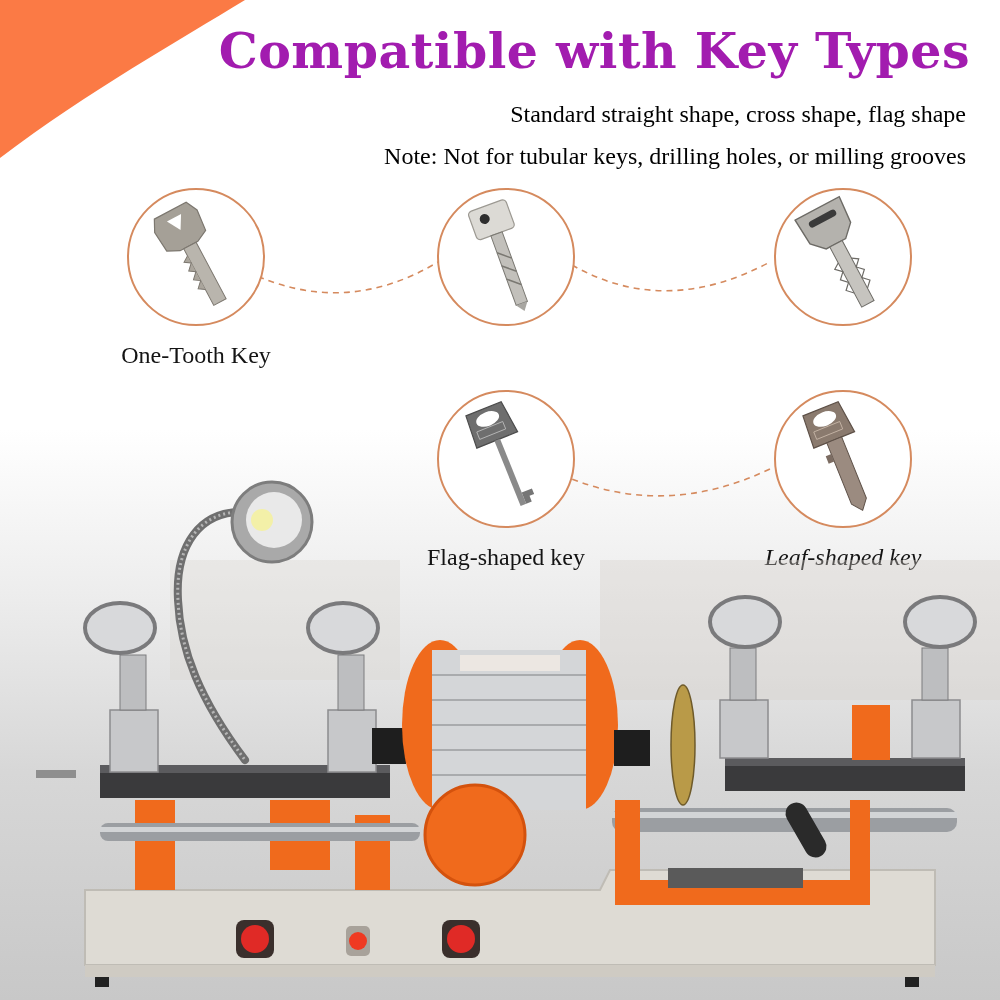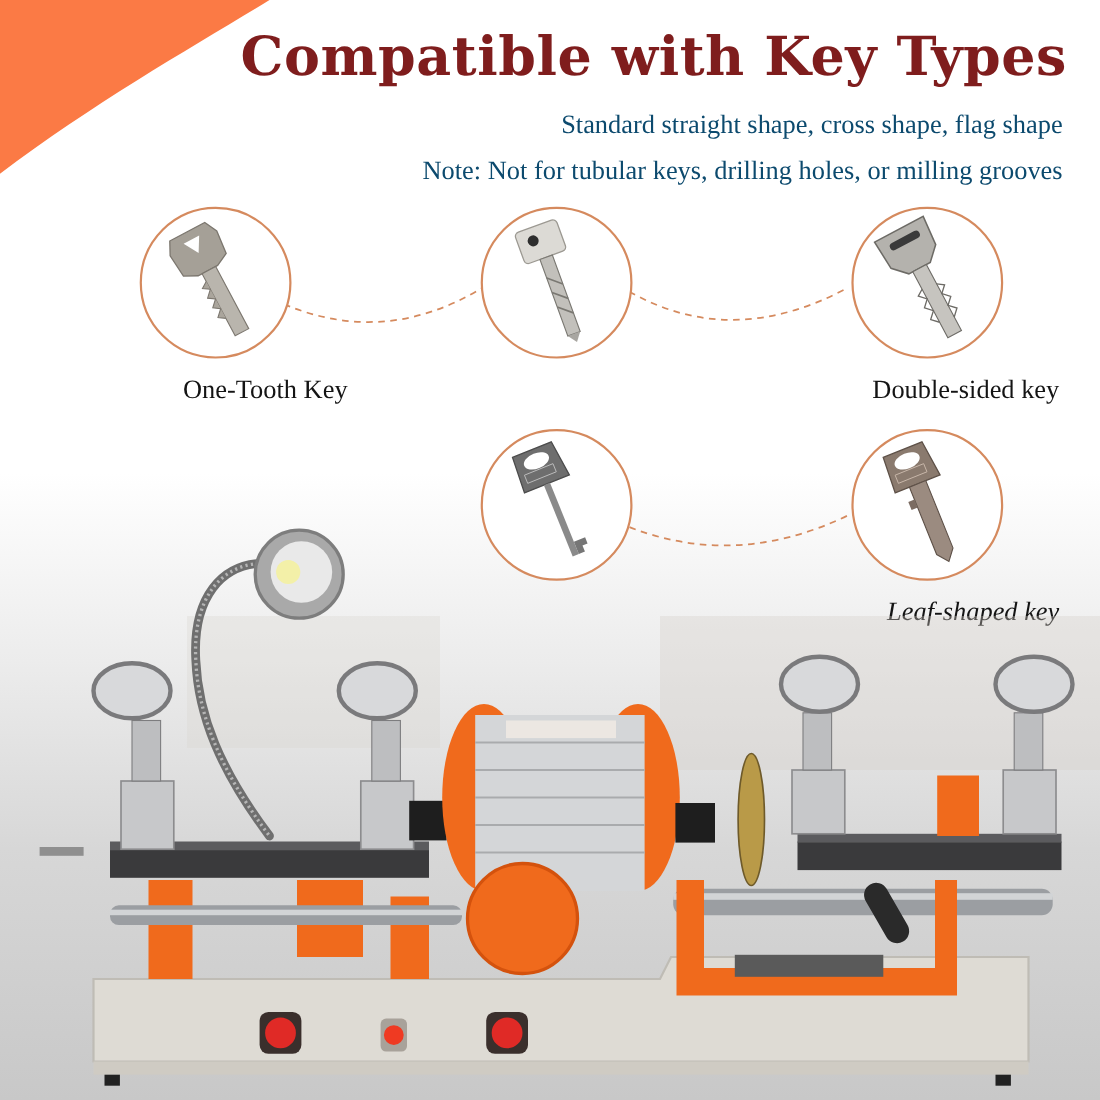--- a/index.html
+++ b/index.html
@@ -1,26 +1,26 @@
 <!DOCTYPE html>
 <html><head>
 <meta charset="utf-8">
 <style>
   html,body{margin:0;padding:0;}
   body{width:1000px;height:1000px;position:relative;overflow:hidden;background:#ffffff;font-family:"DejaVu Serif",serif;}
   .bg-fade{position:absolute;left:0;top:430px;width:1000px;height:570px;
     background:linear-gradient(180deg,rgba(255,255,255,1) 0%,rgba(236,236,236,1) 30%,rgba(215,215,215,1) 60%,rgba(200,200,200,1) 100%);}
   .corner{position:absolute;left:0;top:0;width:260px;height:170px;}
   .title{position:absolute;right:30px;top:22px;margin:0;font-family:"DejaVu Serif",serif;font-weight:bold;
-    font-size:49px;color:#7f1d1d;letter-spacing:0.5px;white-space:nowrap;}
-  .subtitle{position:absolute;right:34px;font-family:"Liberation Serif",serif;font-size:24px;color:#0c4a6e;white-space:nowrap;}
+    font-size:49px;color:#a21caf;letter-spacing:0.5px;white-space:nowrap;}
+  .subtitle{position:absolute;right:34px;font-family:"Liberation Serif",serif;font-size:24px;color:#000000;white-space:nowrap;}
   .sub1{top:101px;}
   .sub2{top:143px;text-align:center;}
   .connector{position:absolute;left:0;top:0;width:1000px;height:600px;pointer-events:none;}
-  .key-item{position:absolute;width:240px;text-align:right;}
+  .key-item{position:absolute;width:240px;text-align:center;}
   .key-circle{width:134px;height:134px;border:2px solid #d58a5e;border-radius:50%;margin:0 auto;background:#fff;position:relative;overflow:hidden;}
   .key-circle svg{position:absolute;left:0;top:0;}
   .key-label{font-family:"Liberation Serif",serif;font-size:24px;color:#141414;margin-top:16px;white-space:nowrap;}
   .machine{position:absolute;left:0;top:470px;width:1000px;height:530px;}
 </style>
 </head>
 <body>
 
 <div class="bg-fade"></div>
 
@@ -73,35 +73,35 @@
     <svg width="134" height="134" viewBox="0 0 134 134">
       <g transform="rotate(-28 67 67)">
         <path d="M42,12 L92,12 L90,40 L78,52 L56,52 L44,40 Z" fill="#b4b2ad" stroke="#6d6b66" stroke-width="1.4"></path>
         <rect x="52" y="20" width="30" height="7" rx="3.5" fill="#3a3a3a"></rect>
         <rect x="60" y="52" width="14" height="68" fill="#c6c4bf" stroke="#6d6b66" stroke-width="1"></rect>
         <path d="M60,70 L54,74 L60,80 L54,86 L60,92 L54,98 L60,104" fill="none" stroke="#6d6b66" stroke-width="1.2"></path>
         <path d="M74,72 L80,76 L74,82 L80,88 L74,94 L80,100 L74,106" fill="none" stroke="#6d6b66" stroke-width="1.2"></path>
       </g>
     </svg>
   </div>
-  <div class="key-label">Double-sided key</div>
 </div>
 
 <div class="key-item" style="left:386px;top:390px;">
   <div class="key-circle">
     <svg width="134" height="134" viewBox="0 0 134 134">
       <g transform="rotate(-22 67 67)">
         <path d="M46,12 L84,12 L88,46 L44,46 Z" fill="#6e6e6e" stroke="#4c4c4c" stroke-width="1.2"></path>
         <ellipse cx="65" cy="23" rx="12" ry="7" fill="#fff"></ellipse>
         <rect x="50" y="31" width="28" height="8" fill="none" stroke="#bdbdbd" stroke-width="0.8"></rect>
         <rect x="63" y="46" width="6" height="70" fill="#8a8a8a"></rect>
         <path d="M69,104 L80,104 L80,110 L75,110 L75,116 L69,116 Z" fill="#767676"></path>
       </g>
     </svg>
   </div>
+  <div class="key-label">Flag-shaped key</div>
 </div>
 
 <div class="key-item" style="left:723px;top:390px;font-style:italic;">
   <div class="key-circle">
     <svg width="134" height="134" viewBox="0 0 134 134">
       <g transform="rotate(-22 67 67)">
         <path d="M46,12 L84,12 L88,46 L44,46 Z" fill="#8a7a6e" stroke="#5e5148" stroke-width="1.2"></path>
         <ellipse cx="65" cy="23" rx="12" ry="7" fill="#fff"></ellipse>
         <rect x="50" y="31" width="28" height="8" fill="none" stroke="#c9b8aa" stroke-width="0.8"></rect>
         <path d="M58,46 L74,46 L74,112 L66,122 L58,112 Z" fill="#9b8b80" stroke="#5e5148" stroke-width="1"></path>

